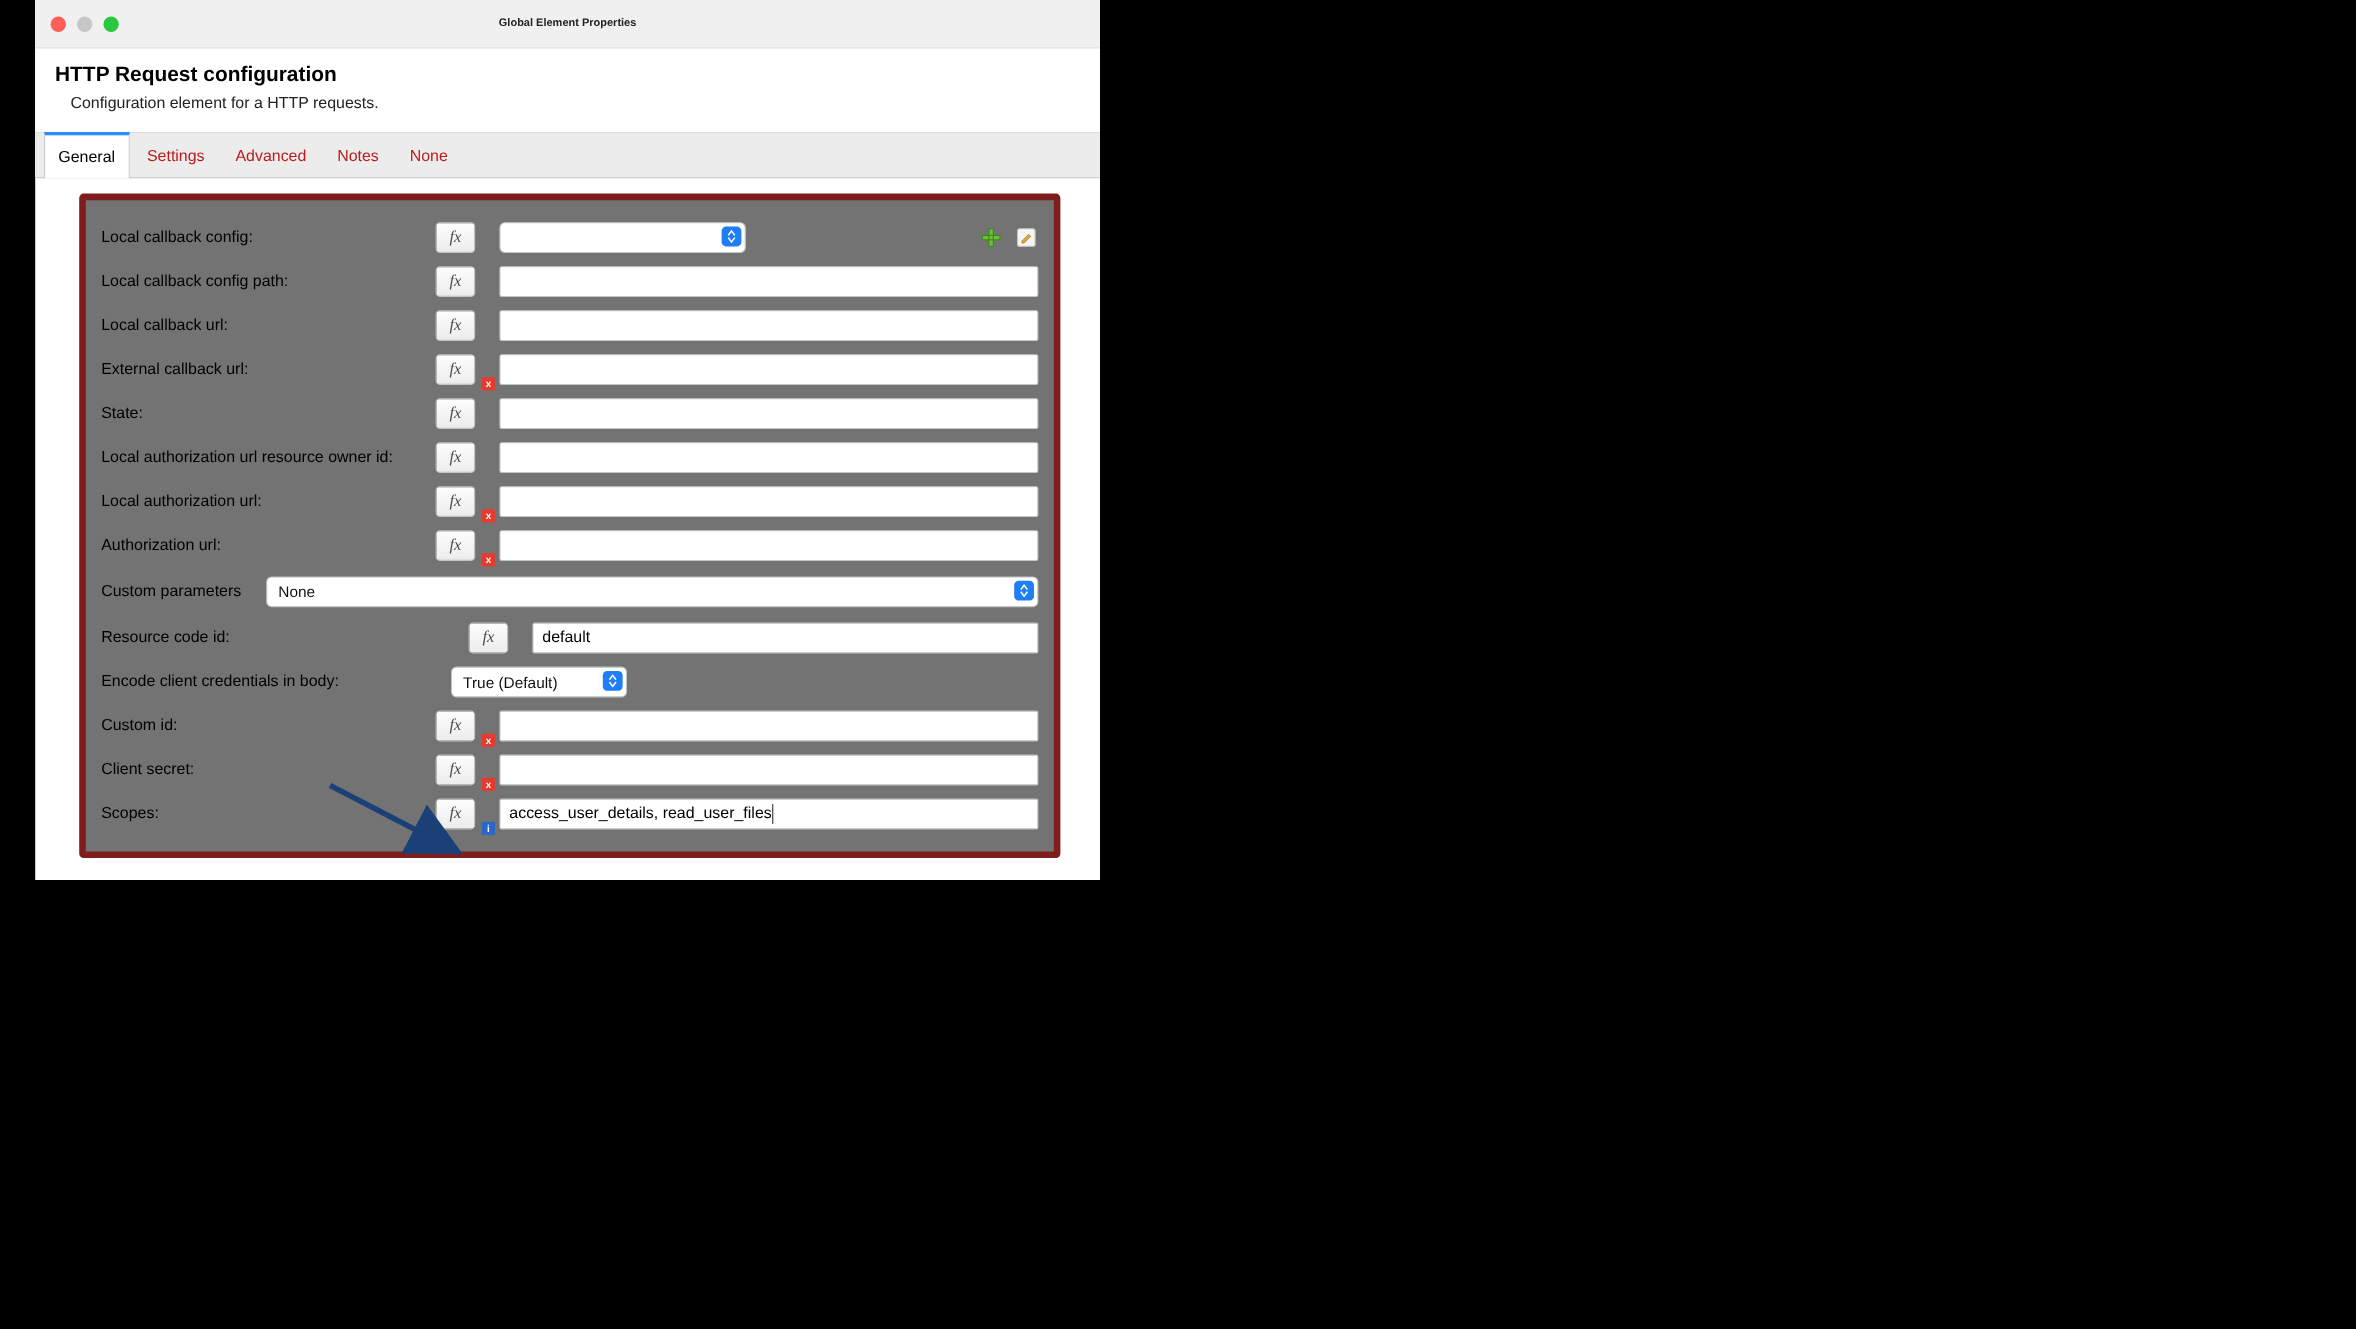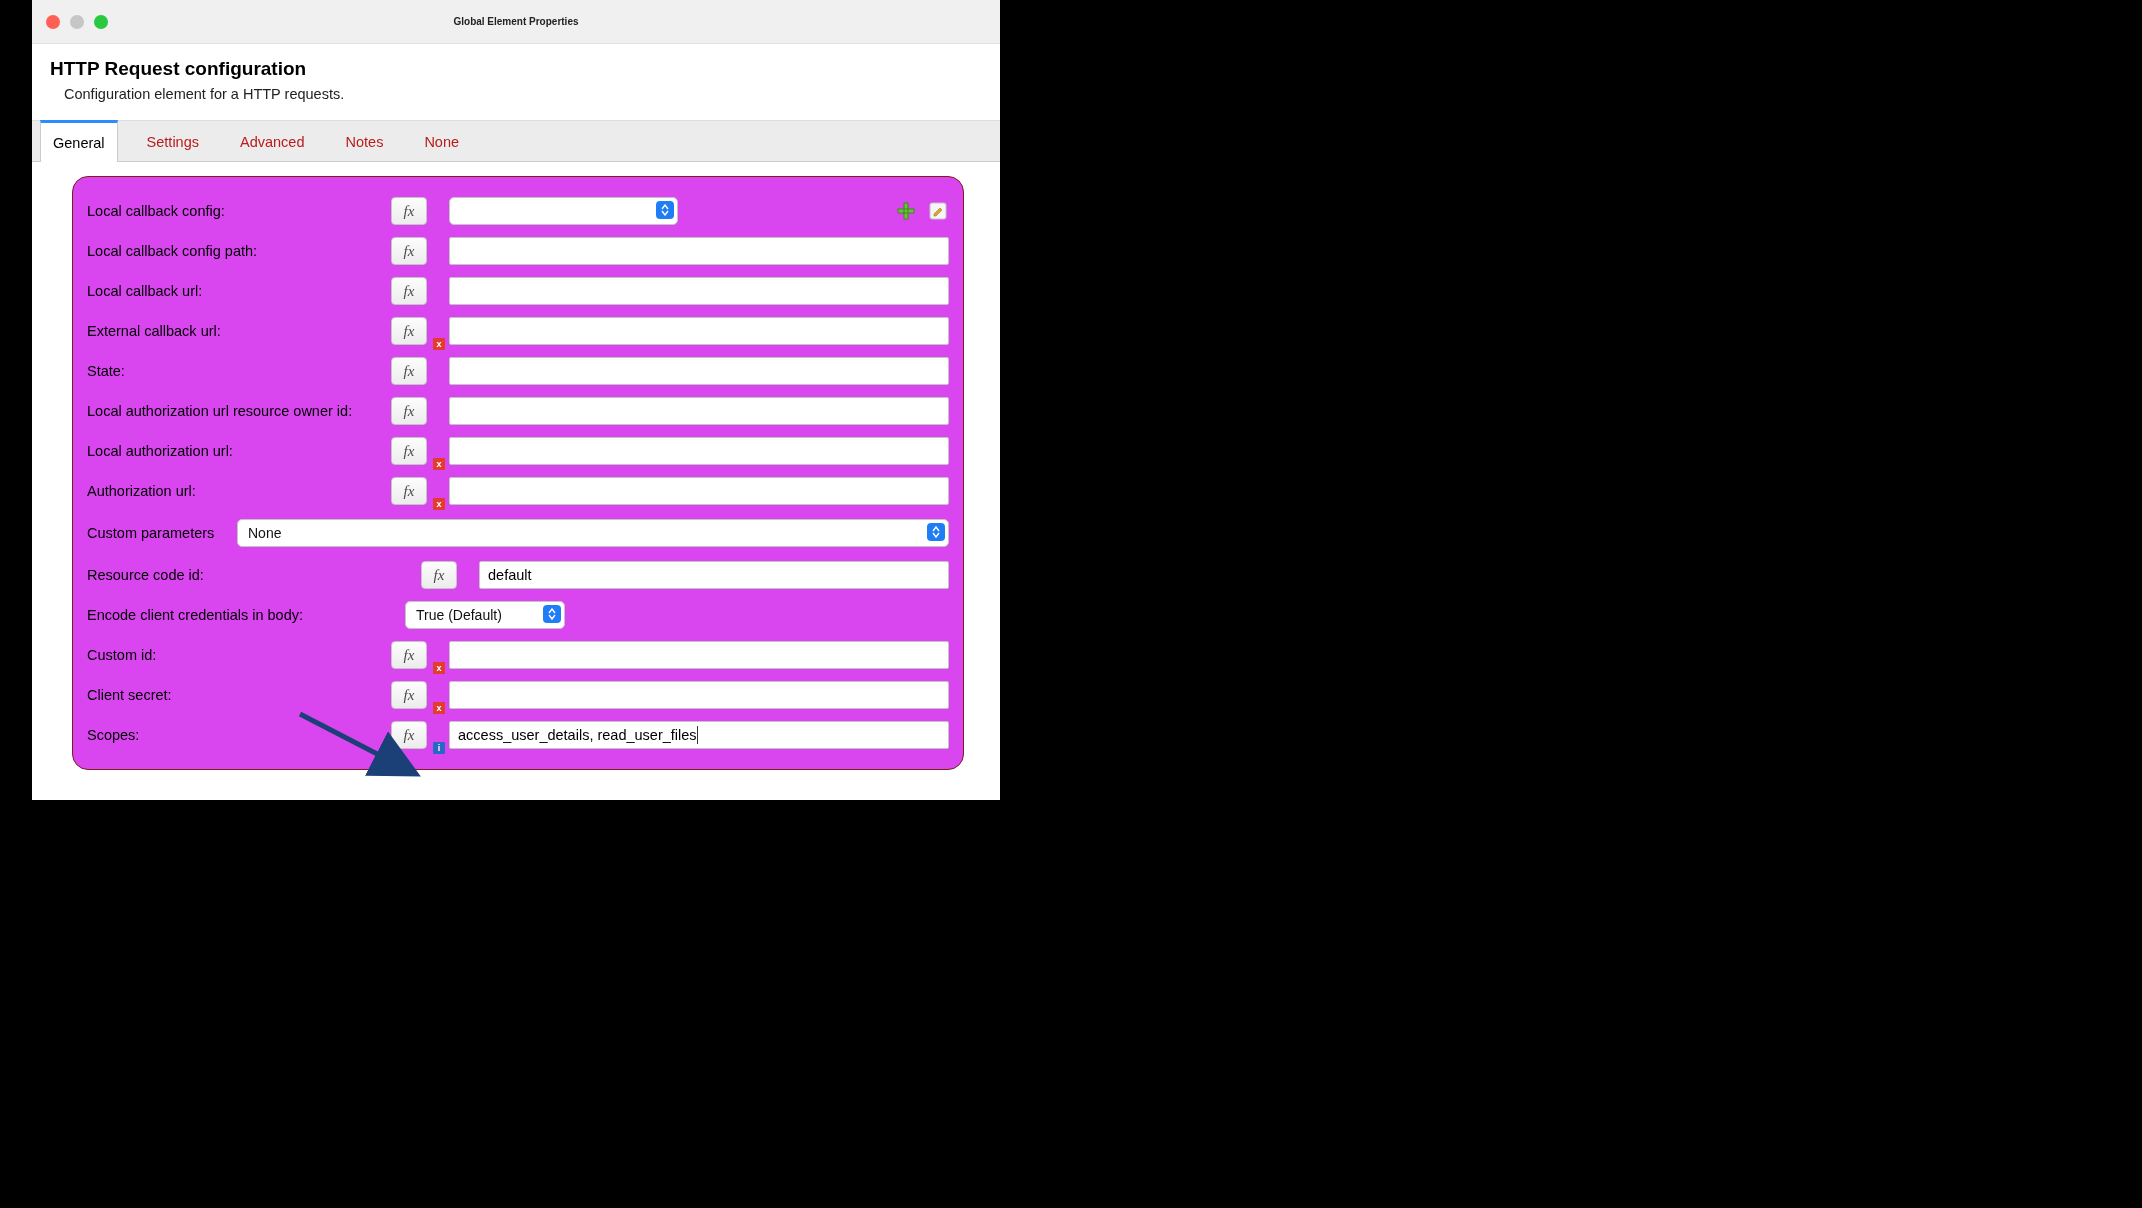--- a/index.html
+++ b/index.html
@@ -64,21 +64,21 @@
       color: #222;
     }
     .tabs {
       display: flex;
       align-items: flex-end;
       background: #ececec;
       border-top: 1px solid #ddd;
       border-bottom: 1px solid #ccc;
       height: 42px;
       padding-left: 8px;
-      gap: 17px;
+      gap: 4px;
     }
     .tab {
       padding: 0 12px;
       height: 42px;
       display: flex;
       align-items: center;
       font-size: 14.5px;
       color: #b91c1c;
       cursor: pointer;
       border-top: 3px solid transparent;
@@ -126,23 +126,23 @@
       height: 18px;
       background: #1f7ef6;
       border-radius: 4px;
       display: flex;
       flex-direction: column;
       align-items: center;
       justify-content: center;
     }
     .select-arrows svg { display: block; }
     .panel {
-      background: #d946ef;
-      border: 1px solid #7f1d1d;
-      border-radius: 16px;
+      background: #737373;
+      border: 6px solid #7f1d1d;
+      border-radius: 4px;
       padding: 14px 14px;
     }
     .form-row {
       display: flex;
       align-items: center;
       height: 40px;
     }
     .form-label {
       width: 304px;
       font-size: 14.5px;

